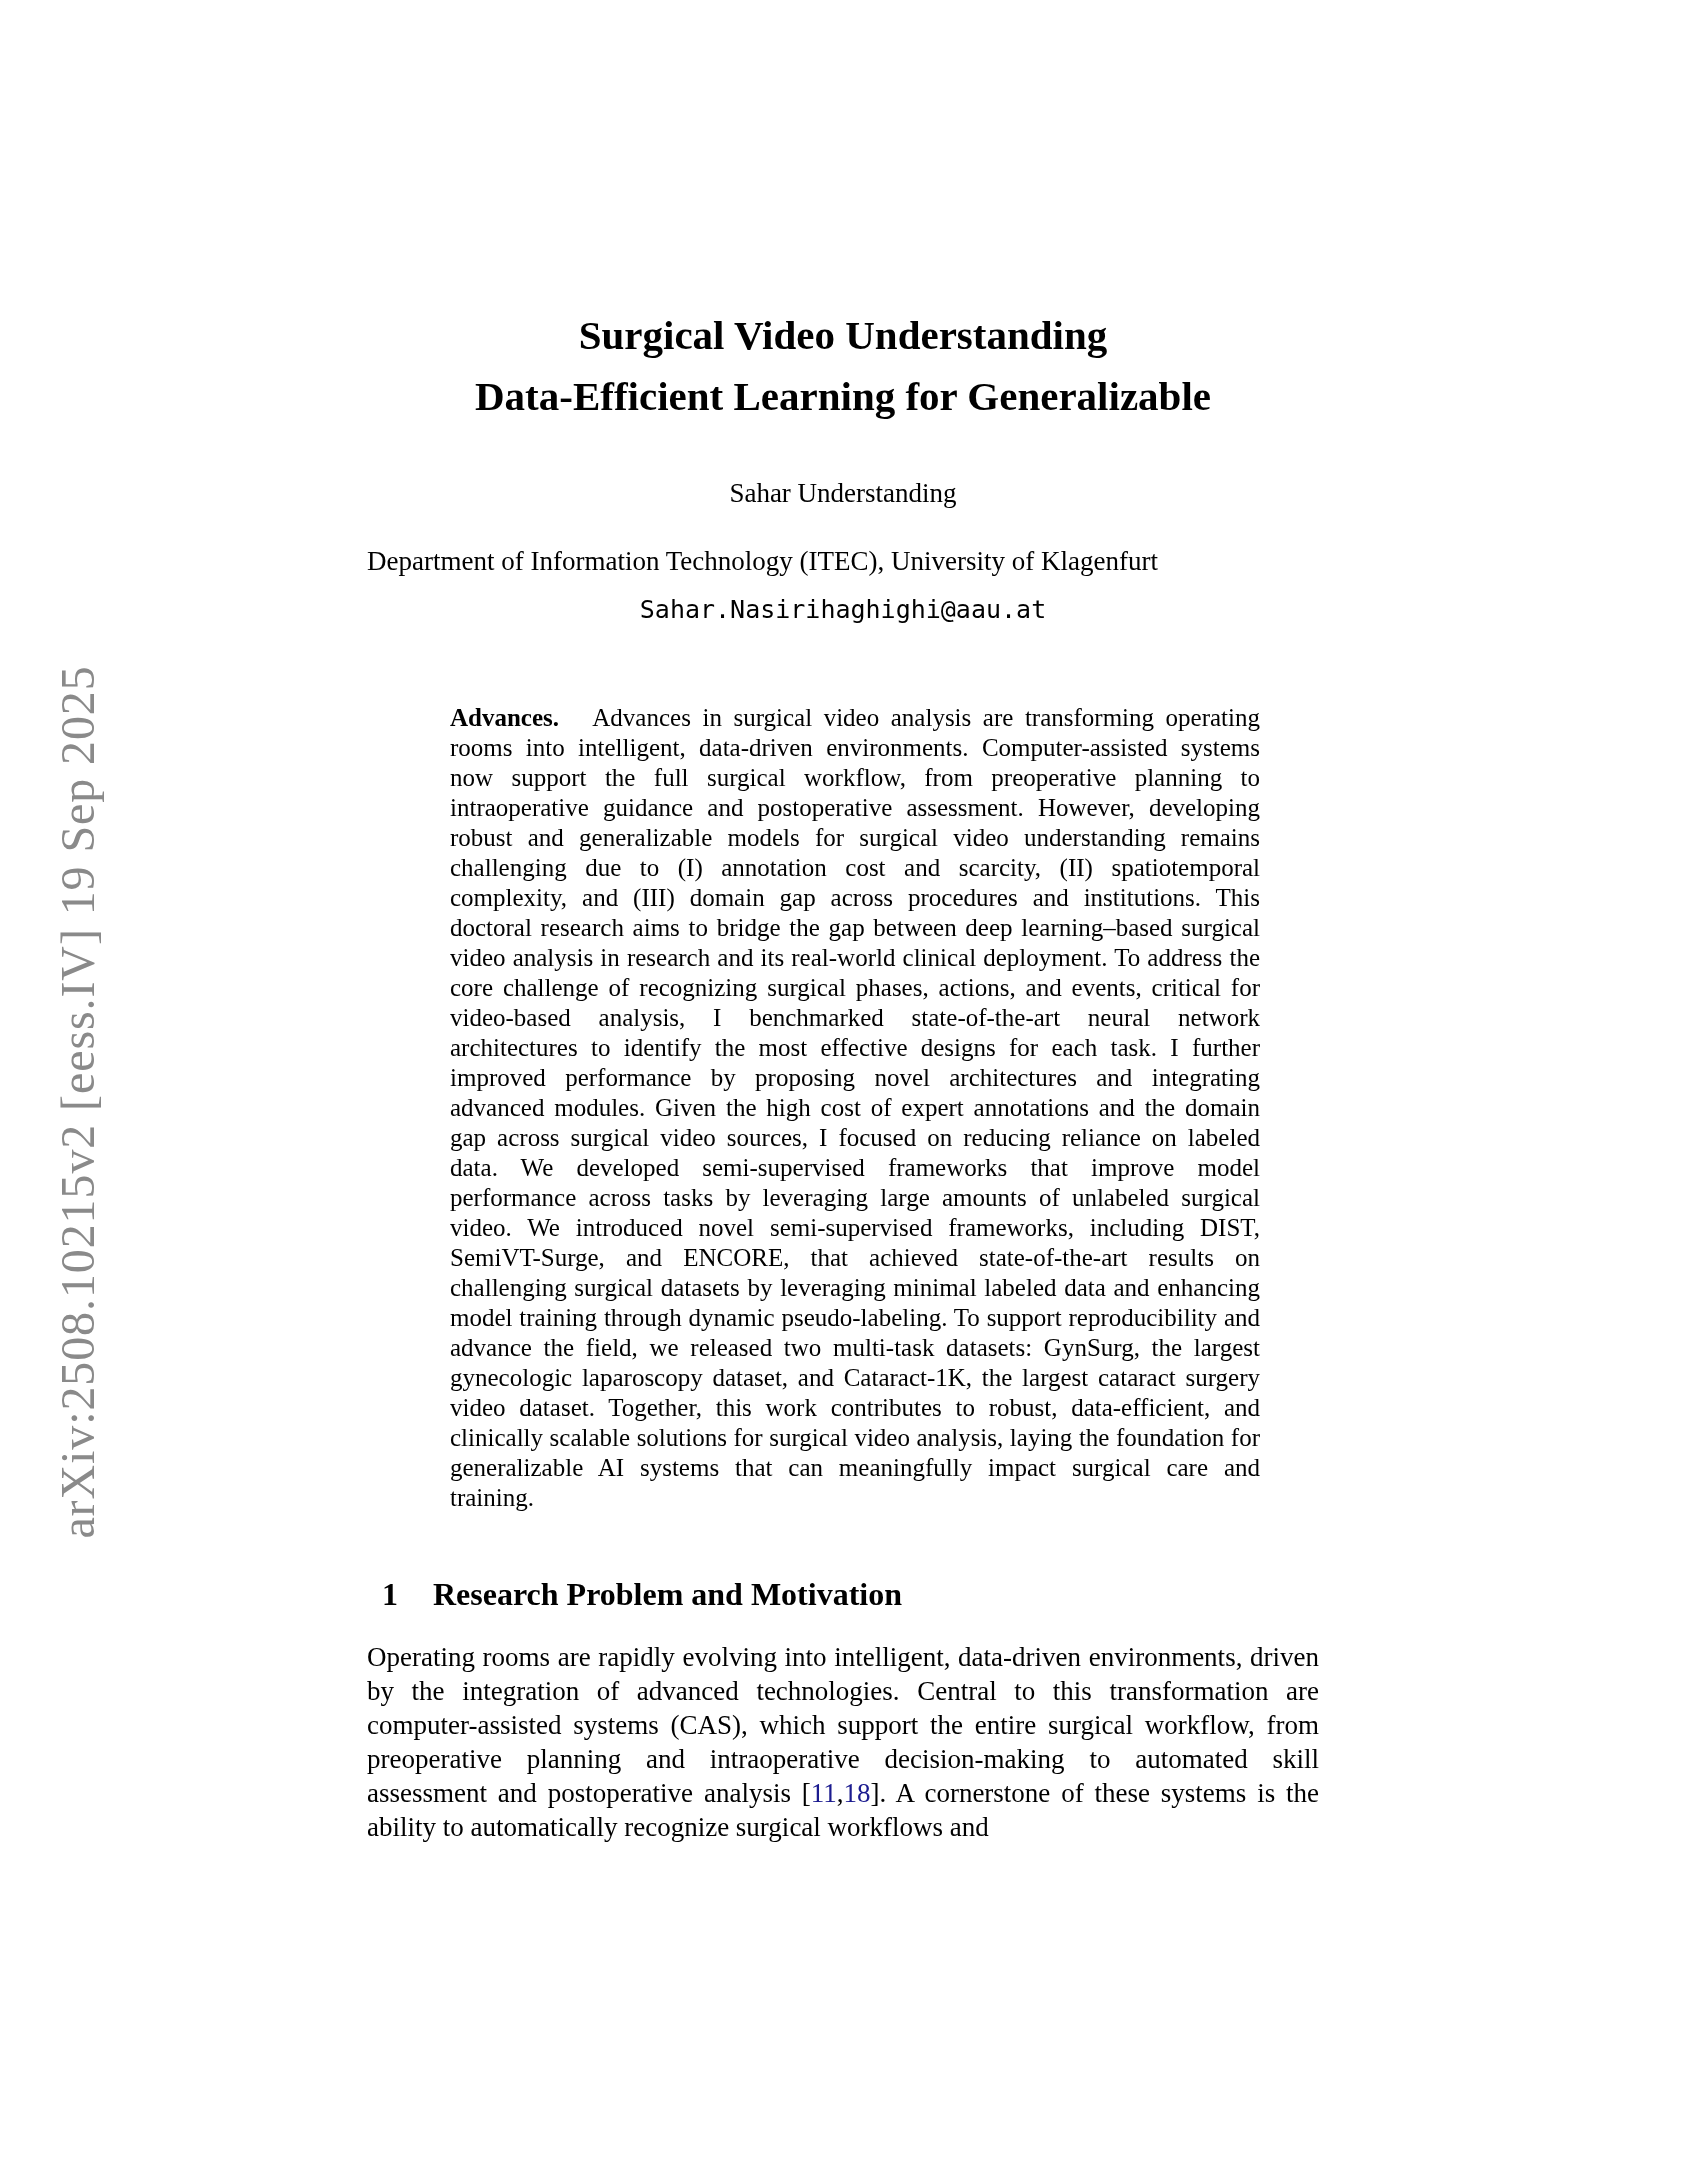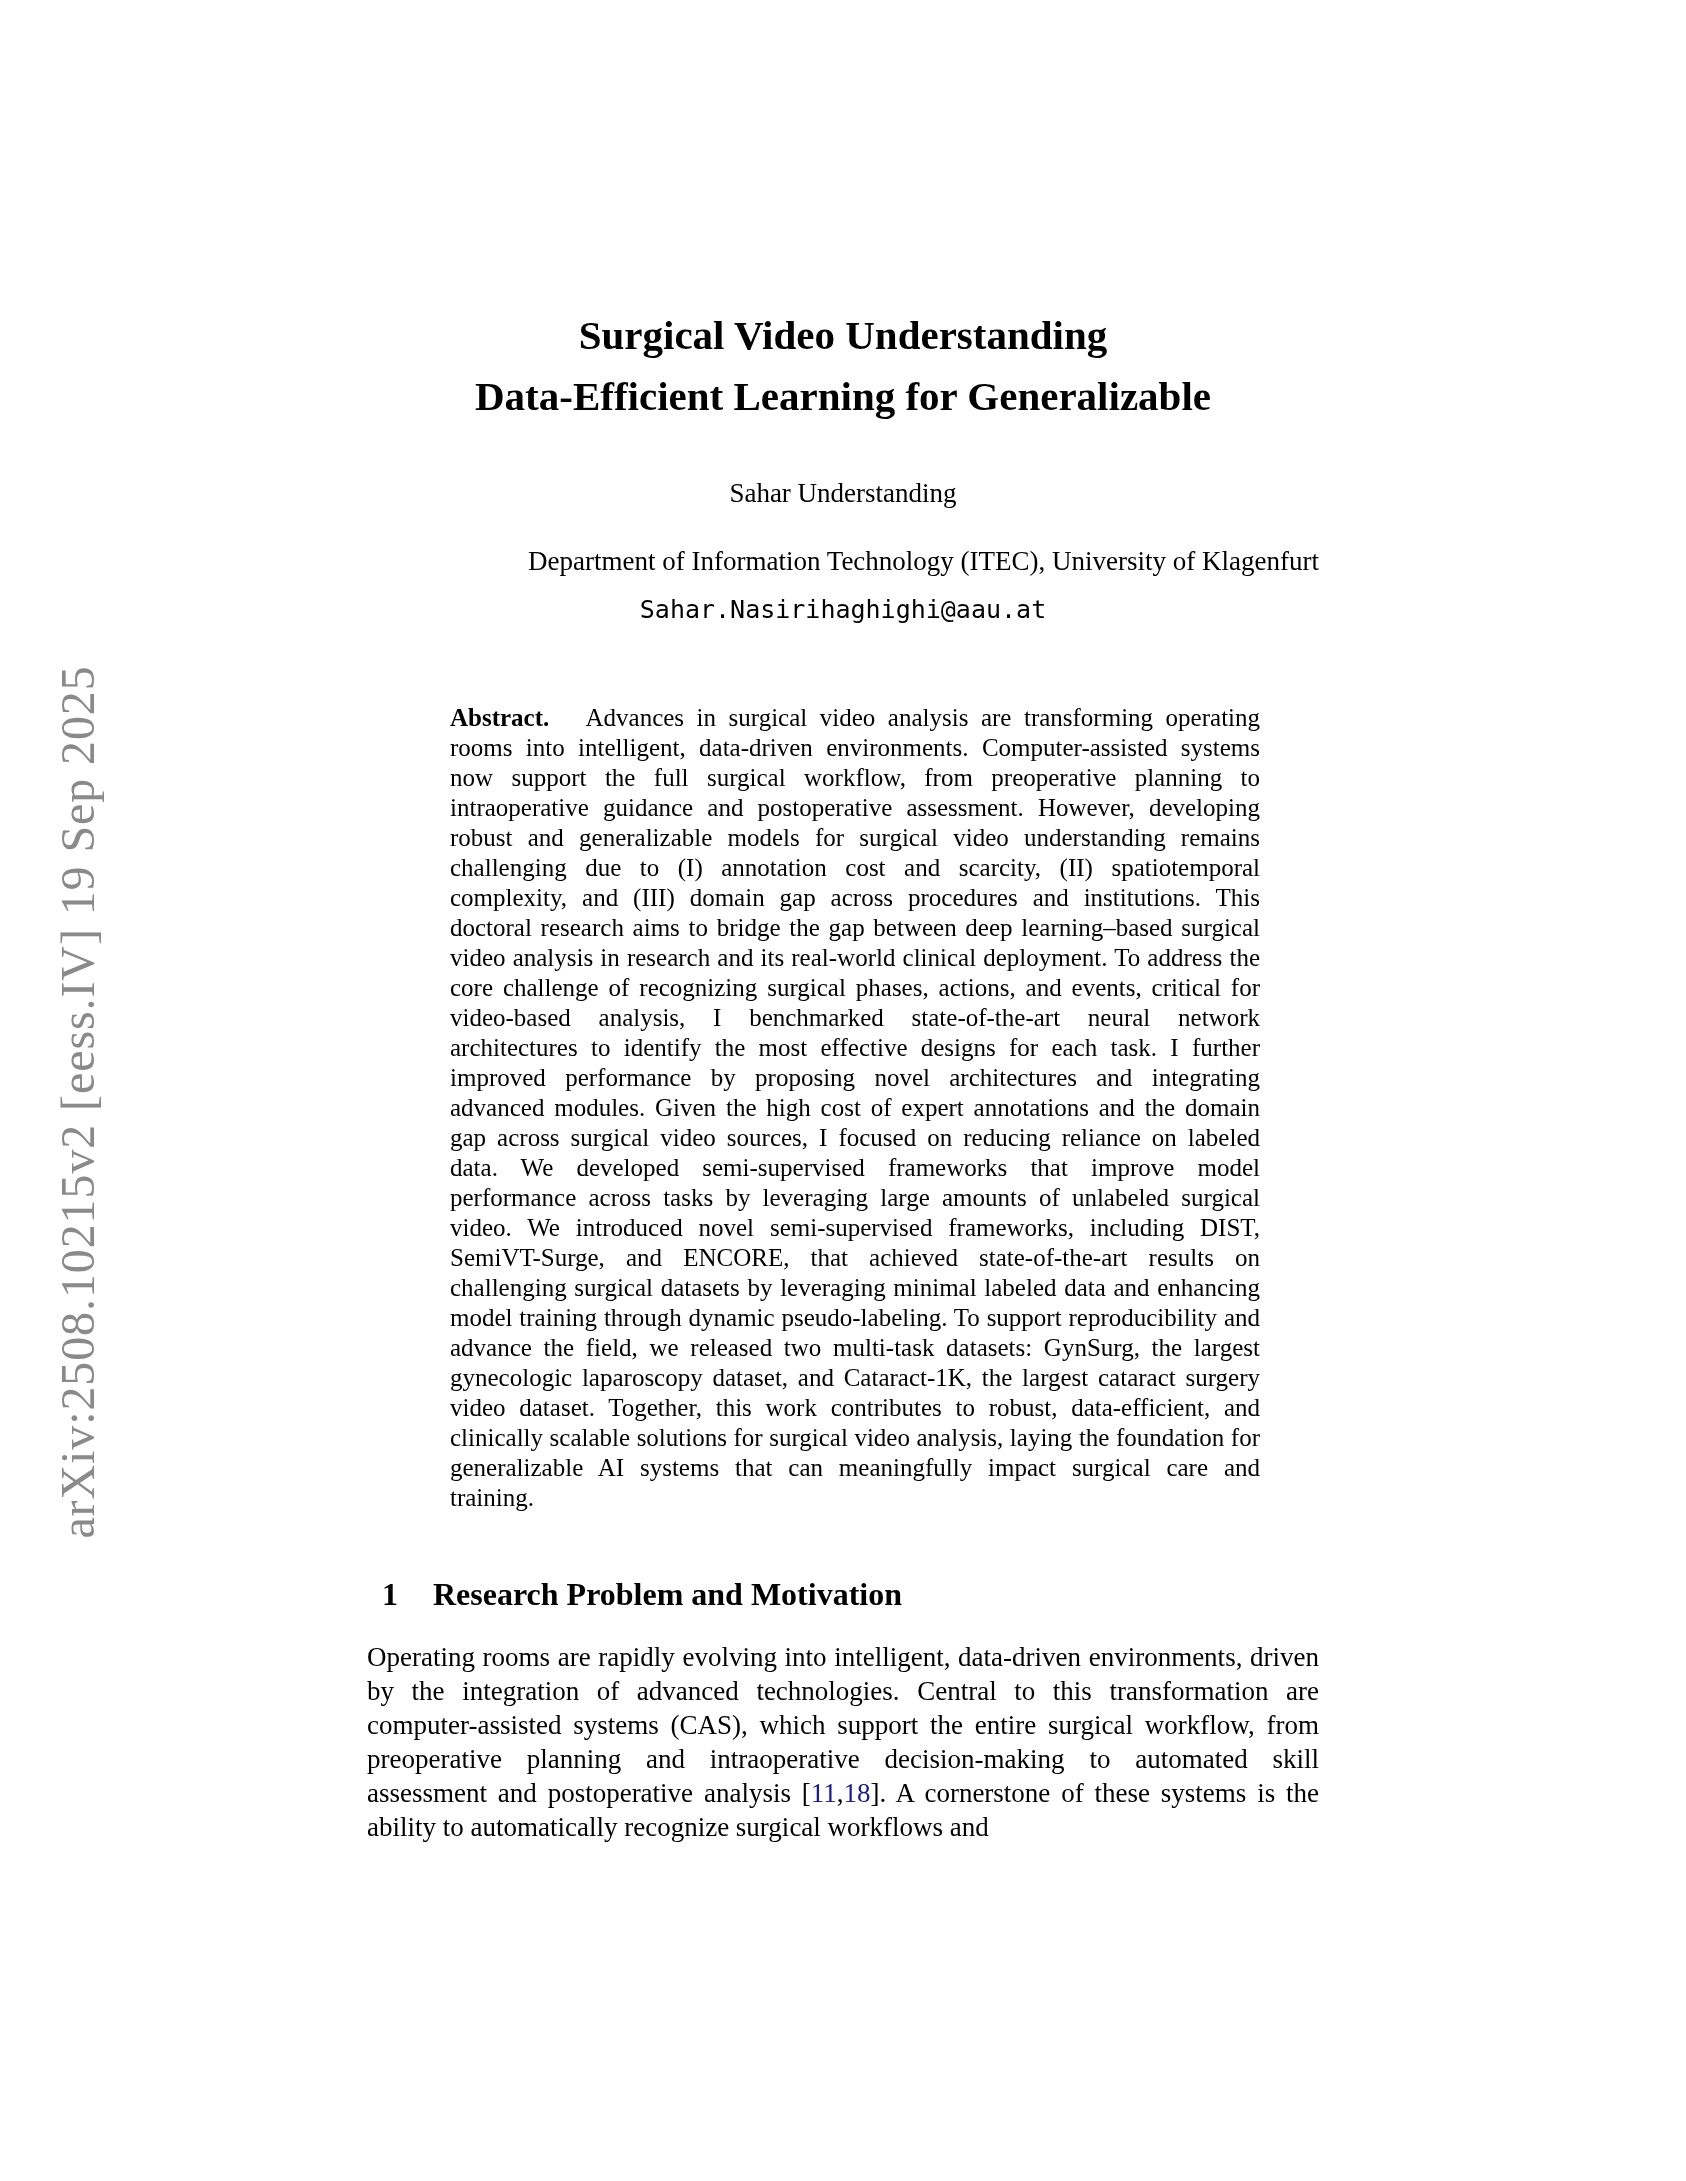--- a/index.html
+++ b/index.html
@@ -36,21 +36,21 @@
     font-size: 41px;
     line-height: 61px;
   }
   .author {
     margin-top: 51px;
     text-align: center;
     font-size: 27px;
   }
   .affiliation {
     margin-top: 37px;
-    text-align: right;
+    text-align: left;
     font-size: 27px;
   }
   .email {
     margin-top: 18px;
     text-align: center;
     font-family: "DejaVu Sans Mono", "Liberation Mono", monospace;
     font-size: 25px;
   }
   .abstract {
     margin: 79px 0 0 83px;
@@ -91,21 +91,21 @@
       <div>Data-Efficient Learning for Generalizable</div>
     </div>
 
     <div class="author">Sahar Understanding</div>
 
     <div class="affiliation">Department of Information Technology (ITEC), University of Klagenfurt</div>
 
     <div class="email">Sahar.Nasirihaghighi@aau.at</div>
 
     <div class="abstract">
-      <b>Abstract.</b>
+      <b>Advances.</b>
       <span>&nbsp;</span>
       <span>Advances in surgical video analysis are transforming operating rooms into intelligent, data-driven environments. Computer-assisted systems now support the full surgical workflow, from preoperative planning to intraoperative guidance and postoperative assessment. However, developing robust and generalizable models for surgical video understanding remains challenging due to (I) annotation cost and scarcity, (II) spatiotemporal complexity, and (III) domain gap across procedures and institutions. This doctoral research aims to bridge the gap between deep learning–based surgical video analysis in research and its real-world clinical deployment. To address the core challenge of recognizing surgical phases, actions, and events, critical for video-based analysis, I benchmarked state-of-the-art neural network architectures to identify the most effective designs for each task. I further improved performance by proposing novel architectures and integrating advanced modules. Given the high cost of expert annotations and the domain gap across surgical video sources, I focused on reducing reliance on labeled data. We developed semi-supervised frameworks that improve model performance across tasks by leveraging large amounts of unlabeled surgical video. We introduced novel semi-supervised frameworks, including DIST, SemiVT-Surge, and ENCORE, that achieved state-of-the-art results on challenging surgical datasets by leveraging minimal labeled data and enhancing model training through dynamic pseudo-labeling. To support reproducibility and advance the field, we released two multi-task datasets: GynSurg, the largest gynecologic laparoscopy dataset, and Cataract-1K, the largest cataract surgery video dataset. Together, this work contributes to robust, data-efficient, and clinically scalable solutions for surgical video analysis, laying the foundation for generalizable AI systems that can meaningfully impact surgical care and training.</span>
     </div>
 
     <div class="section-heading">
       <span class="sec-num">1</span><span>Research Problem and Motivation</span>
     </div>
 
     <div class="body-para">
       <span>Operating rooms are rapidly evolving into intelligent, data-driven environments, driven by the integration of advanced technologies. Central to this transformation are computer-assisted systems (CAS), which support the entire surgical workflow, from preoperative planning and intraoperative decision-making to automated skill assessment and postoperative analysis [</span><a class="cite">11</a><span>,</span><a class="cite">18</a><span>]. A cornerstone of these systems is the ability to automatically recognize surgical workflows and</span>

